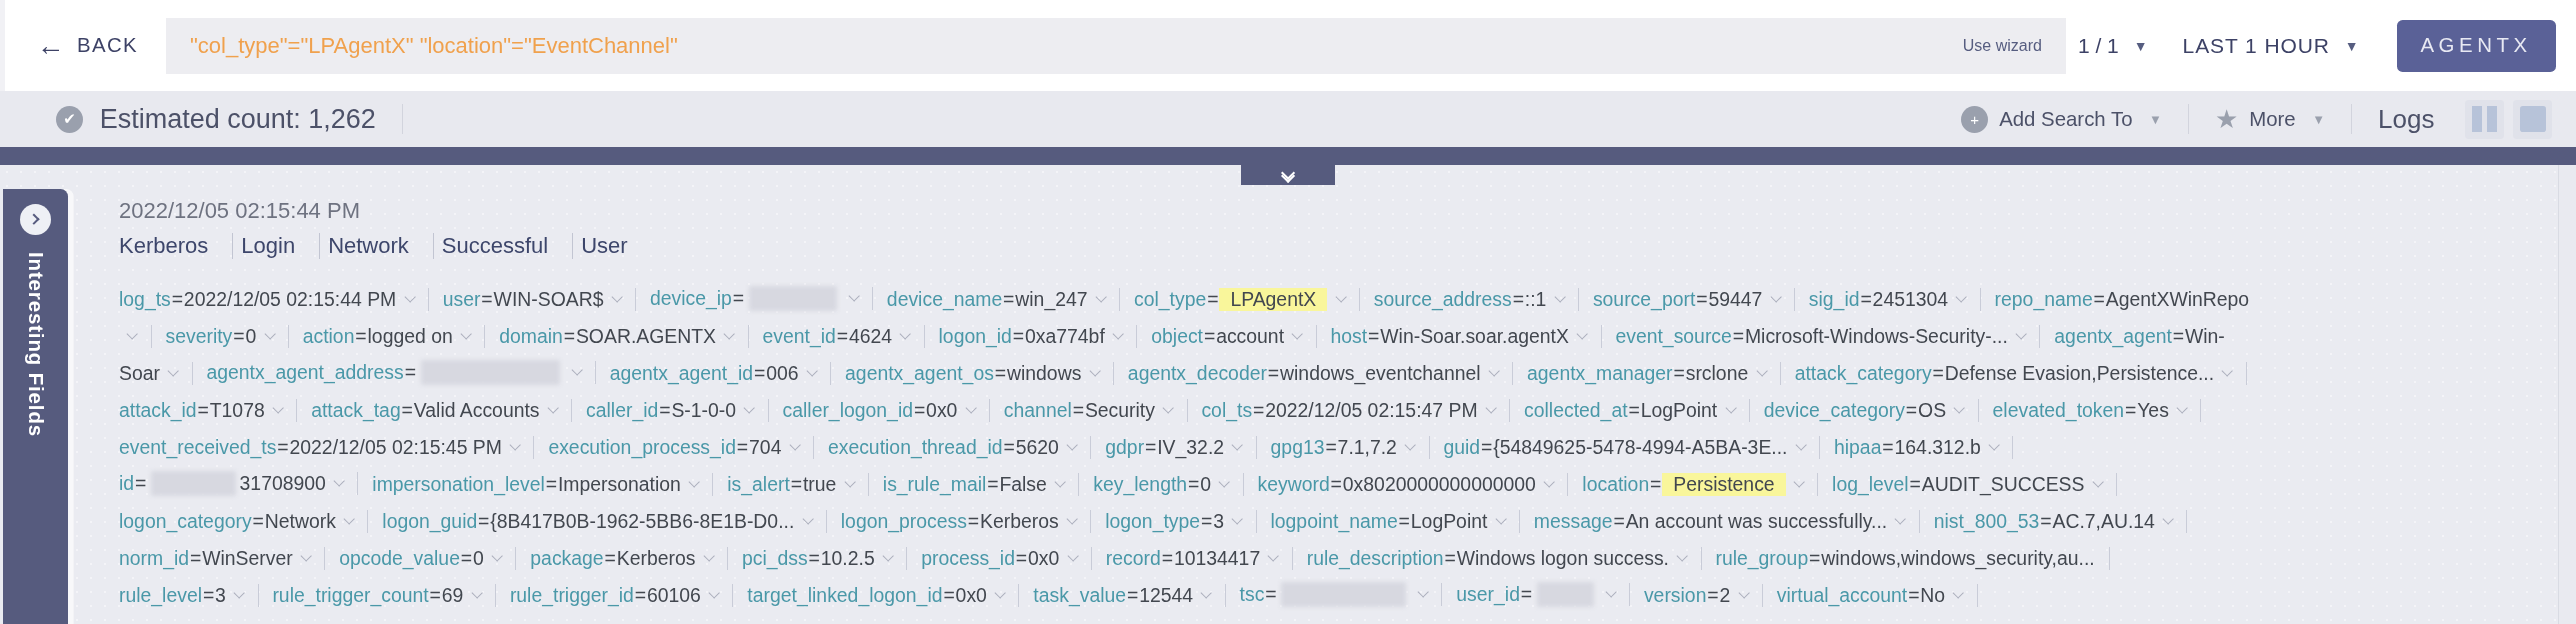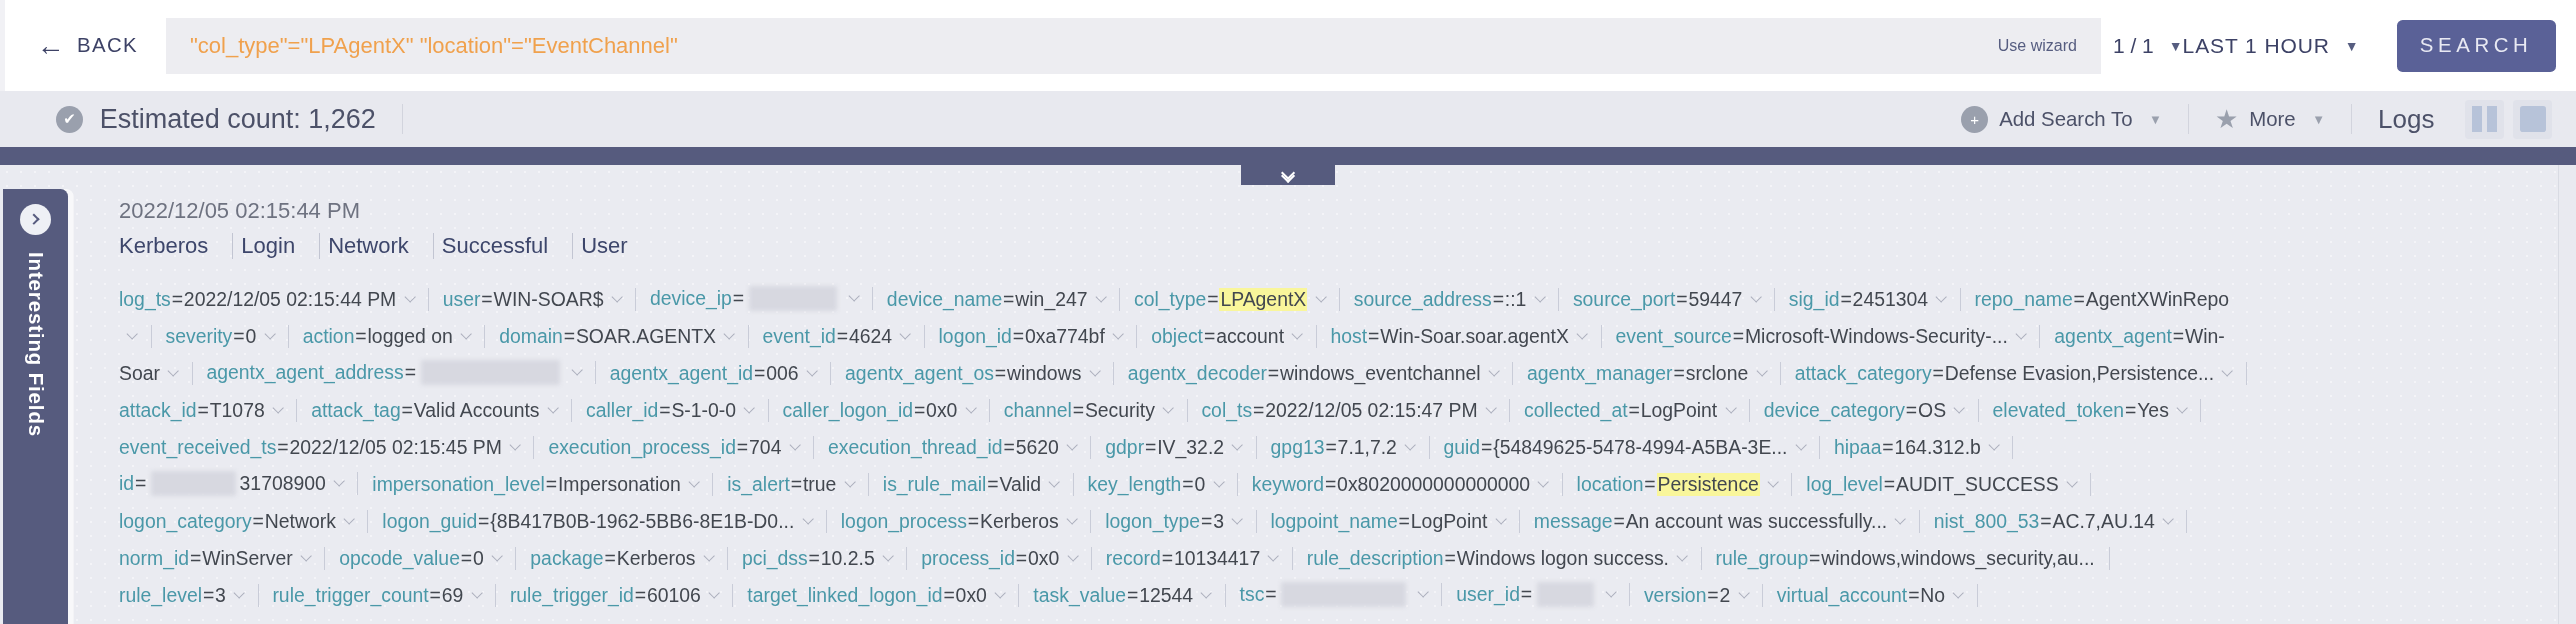--- a/index.html
+++ b/index.html
@@ -30,21 +30,21 @@
   .query-text {
     flex:1; color:#f0a14d; font-size:22px; white-space:nowrap; overflow:hidden;
   }
   .use-wizard { color:#565d80; font-size:16px; cursor:pointer; flex:0 0 auto; }
   .caret { font-size:14px; color:#565d80; margin-left:15px; }
   .page-ind {
     margin-left:12px; display:flex; align-items:center;
     color:#3d4266; font-size:21px; cursor:pointer; flex:0 0 auto;
   }
   .time-range {
-    display:flex; align-items:center;
+    margin-left:35px; display:flex; align-items:center;
     color:#3d4266; font-size:21px; letter-spacing:0.9px; cursor:pointer; flex:0 0 auto;justify-content:space-between;
   }
   .search-btn {
     margin:0 20.4px 0 37px; width:159px; height:52px;
     background:#5a6197; color:#e8e9f3; border:none; border-radius:5.6px;
     font-size:20.4px; letter-spacing:4.6px; font-family:inherit; cursor:pointer; flex:0 0 auto;
   }
 
   
   .statusbar {
@@ -117,21 +117,21 @@
   .tag + .tag { border-left:0.9px solid #c2c5d2; padding-left:8px; margin-left:24px; }
 
   .kv { margin-top:15px; font-size:19.4px; }
   .kv-row { display:flex; align-items:flex-end; height:37px; white-space:nowrap; }
   .pair { display:inline-flex; align-items:center; margin-right:14px; cursor:pointer; }
   .pair::after { content:''; width:0.9px; height:23px; background:#c9ccd8; margin-left:14px; }
   .pair.nodiv::after { display:none; }
   .k { color:#4a98a8; }
   .eq { color:#42474f; margin:0 0.9px; }
   .v { color:#42474f; }
-  .v.hl { background:#f9f69b; padding:0 1px; }
+  .v.hl { background:#f9f69b; padding:0 11px; }
   .chev {
     width:8.3px; height:8.3px; border-right:1.9px solid #abaebc; border-bottom:1.9px solid #abaebc;
     transform:rotate(45deg); display:inline-block; margin-left:9.3px; margin-top:-4.6px;
   }
   .redact {
     display:inline-block; height:25px; background:#d7d8e0;
     border-radius:1.9px; filter:blur(2.3px); vertical-align:middle; margin:0 3.7px;
   }
 </style>
 </head>
@@ -147,21 +147,21 @@
     <span class="use-wizard">Use wizard</span>
   </div>
   <div class="page-ind">
     <span>1 / 1</span>
     <span class="caret">▼</span>
   </div>
   <div class="time-range">
     <span>LAST 1 HOUR</span>
     <span class="caret">▼</span>
   </div>
-  <button class="search-btn">SEARCH</button>
+  <button class="search-btn">AGENTX</button>
 </div>
 
 <div class="statusbar">
   <div class="status-left">
     <span class="circle-ico">✔</span>
     <span class="status-label">Estimated count: 1,262</span>
   </div>
   <span class="vdiv"></span>
   <div class="status-right">
     <div class="status-item">
@@ -483,21 +483,21 @@
           </span>
           <span class="pair">
             <span class="k">is_alert</span>
             <span class="eq">=</span>
             <span class="v">true</span>
             <i class="chev"></i>
           </span>
           <span class="pair">
             <span class="k">is_rule_mail</span>
             <span class="eq">=</span>
-            <span class="v">Valid</span>
+            <span class="v">False</span>
             <i class="chev"></i>
           </span>
           <span class="pair">
             <span class="k">key_length</span>
             <span class="eq">=</span>
             <span class="v">0</span>
             <i class="chev"></i>
           </span>
           <span class="pair">
             <span class="k">keyword</span>

